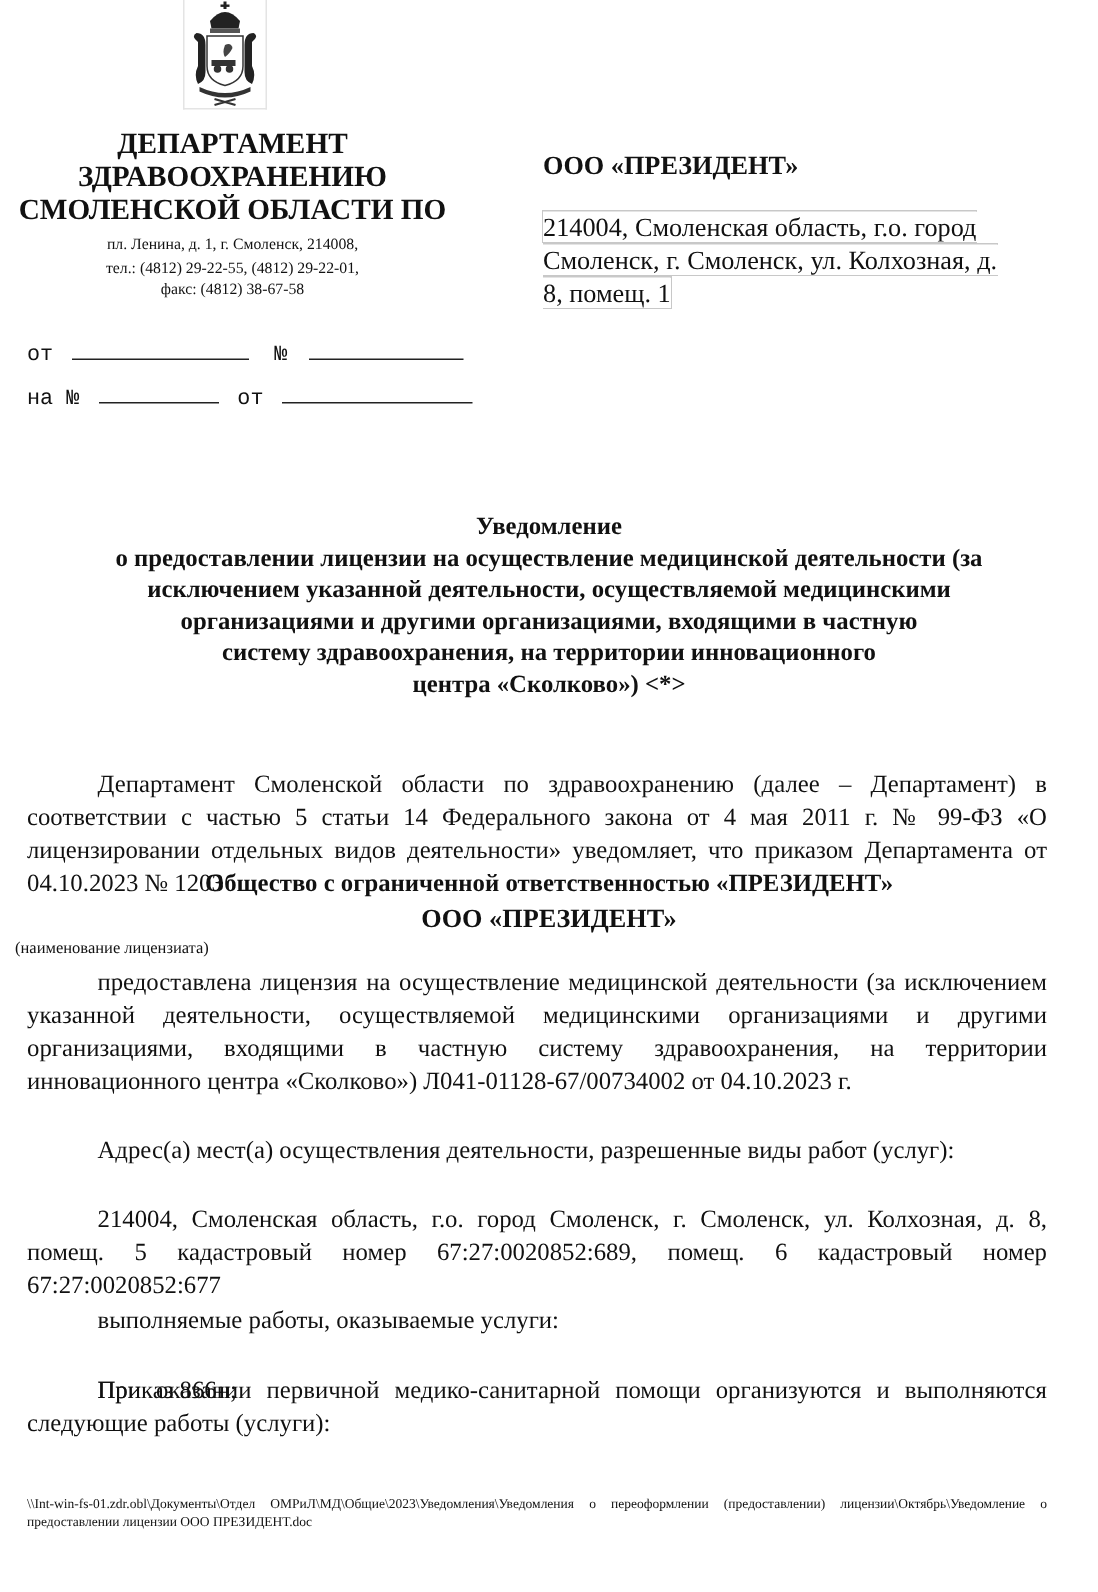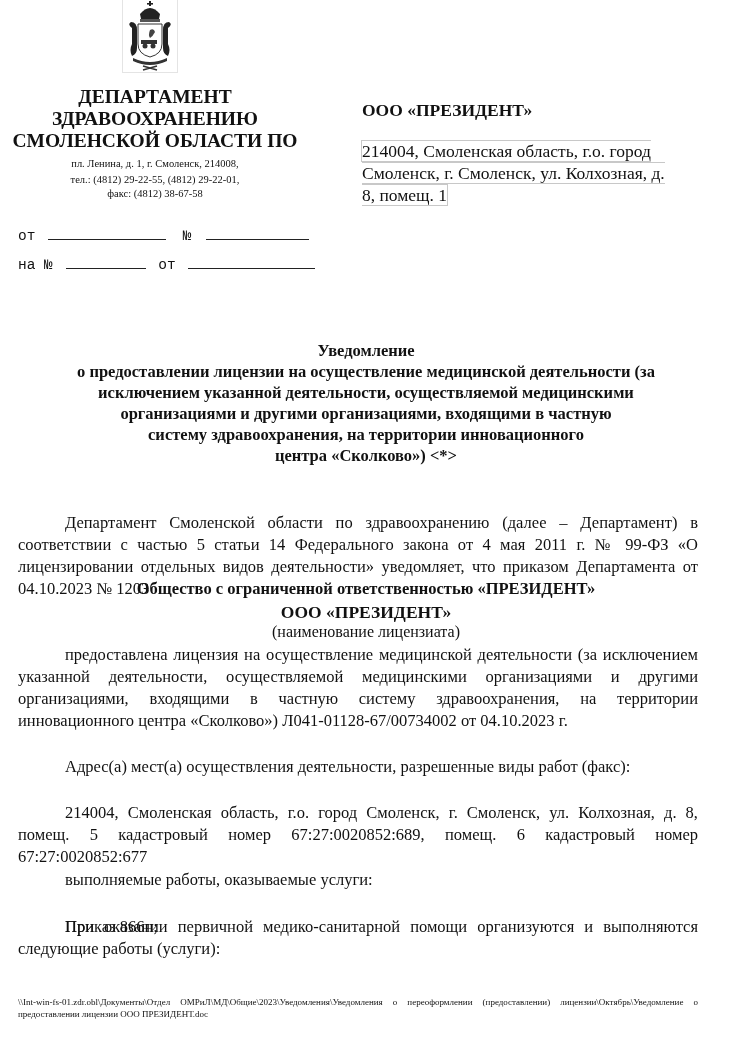--- a/index.html
+++ b/index.html
@@ -33,21 +33,21 @@
     left: 10px; width: 712px; top: 340px; text-align: center;
     font-weight: bold; font-size: 16.5px; line-height: 21px;
     font-family: "Liberation Sans Narrow", "Liberation Serif", serif;
   }
   
   .body-text {
     left: 18px; width: 680px; font-size: 16.5px; line-height: 22px; text-align: justify;
   }
   .indent { text-indent: 47px; }
   .center-bold { left: 10px; width: 712px; text-align: center; font-weight: bold; font-size: 16.5px; line-height: 22px; }
-  .caption { left: 10px; width: 712px; text-align: center; font-size: 16px; line-height: 14px; }
+  .caption { left: 10px; width: 712px; font-size: 11px; line-height: 14px; }
   .para { margin: 0; }
   .footer {
     left: 18px; width: 680px; top: 996px; font-size: 9px; line-height: 12px; text-align: justify;
   }
   .footer p { margin: 0; }
 </style>
 </head>
 <body>
 
 <div id="emblem" class="abs">
@@ -115,21 +115,21 @@
 </div>
 
 <p class="abs body-text indent para" style="top:512px;">Департамент Смоленской области по здравоохранению (далее – Департамент) в соответствии с частью 5 статьи 14 Федерального закона от 4 мая 2011 г. № 99-ФЗ «О лицензировании отдельных видов деятельности» уведомляет, что приказом Департамента от 04.10.2023 № 1203</p>
 
 <div class="abs center-bold" style="top:578px;">Общество с ограниченной ответственностью «ПРЕЗИДЕНТ»</div>
 <div class="abs center-bold" style="top:601px; font-size:17.5px;">ООО «ПРЕЗИДЕНТ»</div>
 <div class="abs caption" style="top:625px;">(наименование лицензиата)</div>
 
 <p class="abs body-text indent para" style="top:644px;">предоставлена лицензия на осуществление медицинской деятельности (за исключением указанной деятельности, осуществляемой медицинскими организациями и другими организациями, входящими в частную систему здравоохранения, на территории инновационного центра «Сколково») Л041-01128-67/00734002 от 04.10.2023 г.</p>
 
-<p class="abs body-text indent para" style="top:756px;">Адрес(а) мест(а) осуществления деятельности, разрешенные виды работ (факс):</p>
+<p class="abs body-text indent para" style="top:756px;">Адрес(а) мест(а) осуществления деятельности, разрешенные виды работ (услуг):</p>
 
 <p class="abs body-text indent para" style="top:802px;">214004, Смоленская область, г.о. город Смоленск, г. Смоленск, ул. Колхозная, д. 8, помещ. 5 кадастровый номер 67:27:0020852:689, помещ. 6 кадастровый номер 67:27:0020852:677</p>
 
 <p class="abs body-text indent para" style="top:869px;">выполняемые работы, оказываемые услуги:</p>
 <p class="abs body-text indent para" style="top:916px;">Приказ 866н;</p>
 <p class="abs body-text indent para" style="top:916px;">При оказании первичной медико-санитарной помощи организуются и выполняются следующие работы (услуги):</p>
 
 <div class="abs footer">
   <p>\\Int-win-fs-01.zdr.obl\Документы\Отдел ОМРиЛ\МД\Общие\2023\Уведомления\Уведомления о переоформлении (предоставлении) лицензии\Октябрь\Уведомление о предоставлении лицензии ООО ПРЕЗИДЕНТ.doc</p>
 </div>

